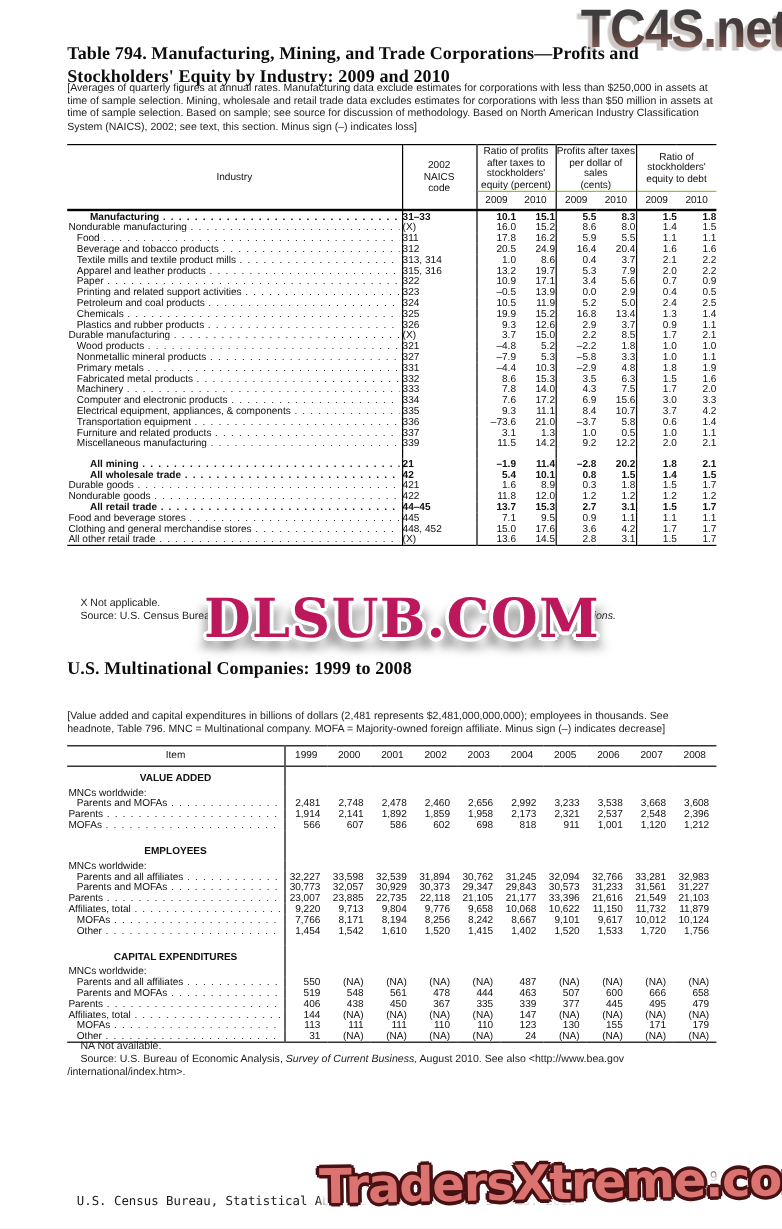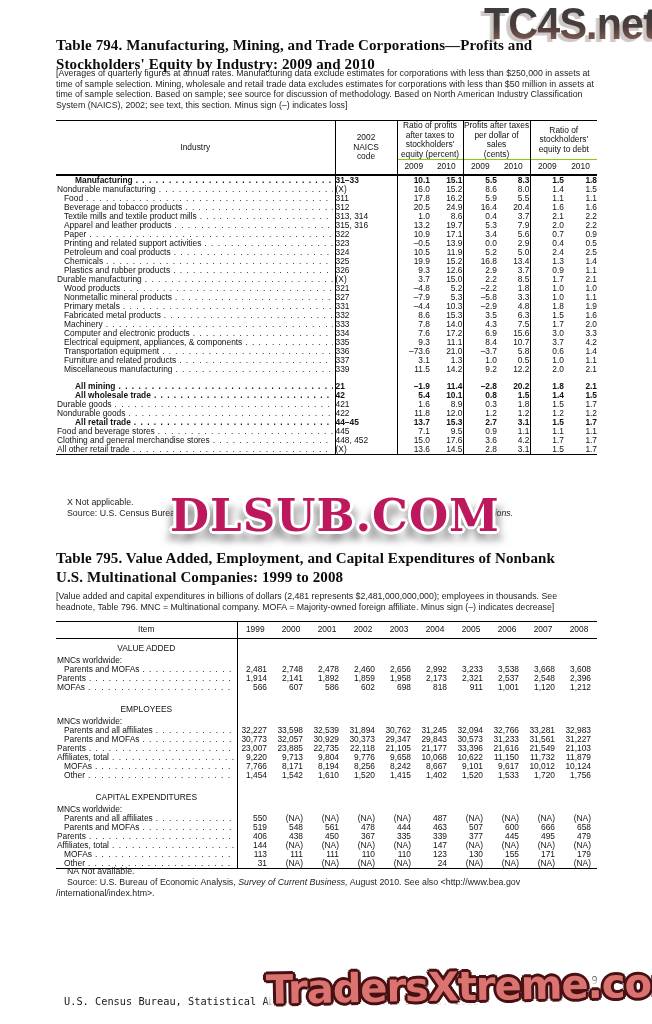--- a/index.html
+++ b/index.html
@@ -38,21 +38,21 @@
   .lab .lr { display:flex; align-items:baseline; overflow:hidden; }
   .lt { white-space:nowrap; }
   .in0 { padding-left:1px;text-align:right; } .in1 { padding-left:8px; } .in2 { padding-left:19px; }
   .dots { flex:1 1 0; overflow:hidden; white-space:nowrap; margin:0 2px 0 3px; }
   .dots::before { letter-spacing:1px;
     content:". . . . . . . . . . . . . . . . . . . . . . . . . . . . . . . . . . . . . . . . . . . . . . . . . . . . . . . . . . . . . . . . . . . . . . . . . . . . . . . . . . . . . . . . . . . ."; }
   .naics { text-align:left; padding-left:5px; white-space:nowrap; }
   .v { text-align:right; padding-right:7px; white-space:nowrap; }
   .t2 .v { padding-right:6px; }
   .b { font-weight:bold;margin-top:27px; }
-  td.sec { text-align:center; }
+  td.sec { text-align:center;font-weight:bold; }
   td.sec .lr { justify-content:center; padding:5px 0 3px; }
   
   .notes { position:absolute; left:56px; width:545px;
            font-size:8.8px; line-height:11px; color:#1c1c1c; }
   .nl.ind { padding-left:11px; }
   .it { font-style:italic; }
   .srcgap { display:inline-block; width:278px; }
   
   .footer-right { position:absolute; right:54px; top:974px;
     font-family:"DejaVu Sans Mono", monospace; font-size:11px; color:#1a1a1a; }
@@ -618,21 +618,20 @@
   </table>
 
   <div id="t794-notes" class="notes">
     <div class="nl ind">X Not applicable.</div>
     <div class="nl ind"><span>Source: U.S. Census Bureau,</span><span class="srcgap"></span><span class="it">Corporations.</span></div>
   </div>
 
   <div class="wm wm-mid">DLSUB.COM</div>
 
   <div id="t795-title" class="tbl-title">
-    <div>Table 795. Value Added, Employment, and Capital Expenditures of Nonbank</div>
     <div>U.S. Multinational Companies: 1999 to 2008</div>
   </div>
 
   <div id="t795-head" class="headnote">[Value added and capital expenditures in billions of dollars (2,481 represents $2,481,000,000,000); employees in thousands. See headnote, Table 796. MNC = Multinational company. MOFA = Majority-owned foreign affiliate. Minus sign (–) indicates decrease]</div>
 
   <table id="t795-table" class="t t2">
     <colgroup>
       <col style="width:181px">
       <col style="width:36px">
         <col style="width:36px">

